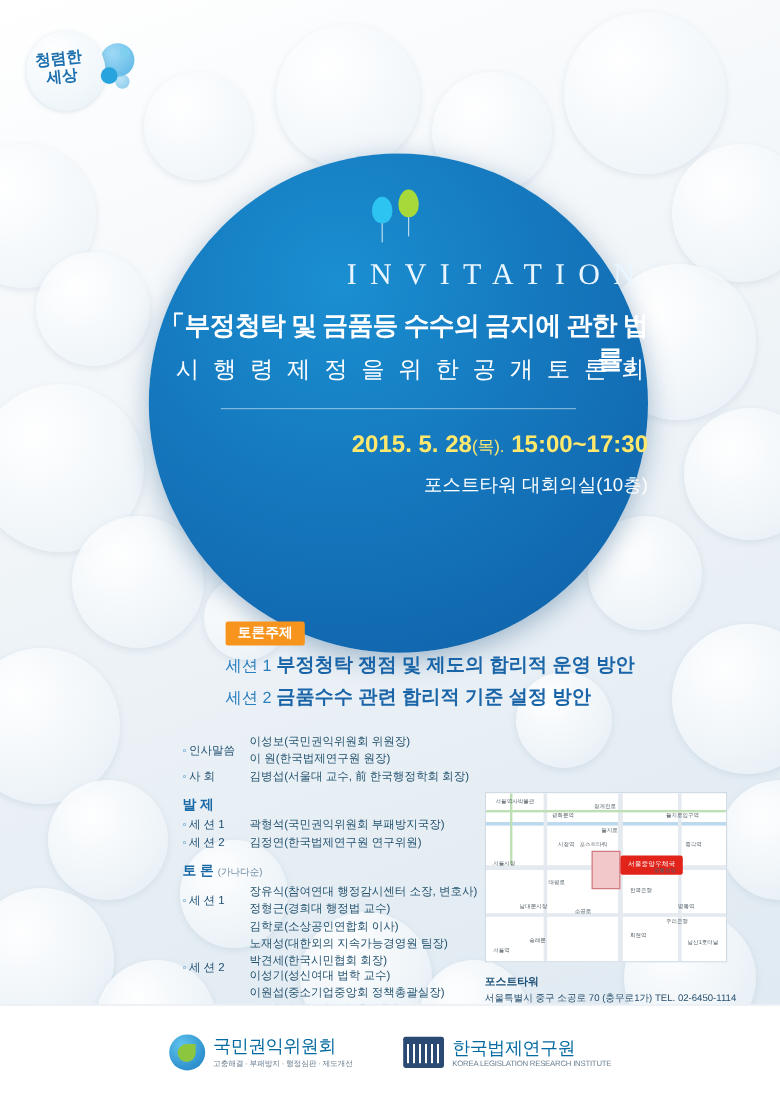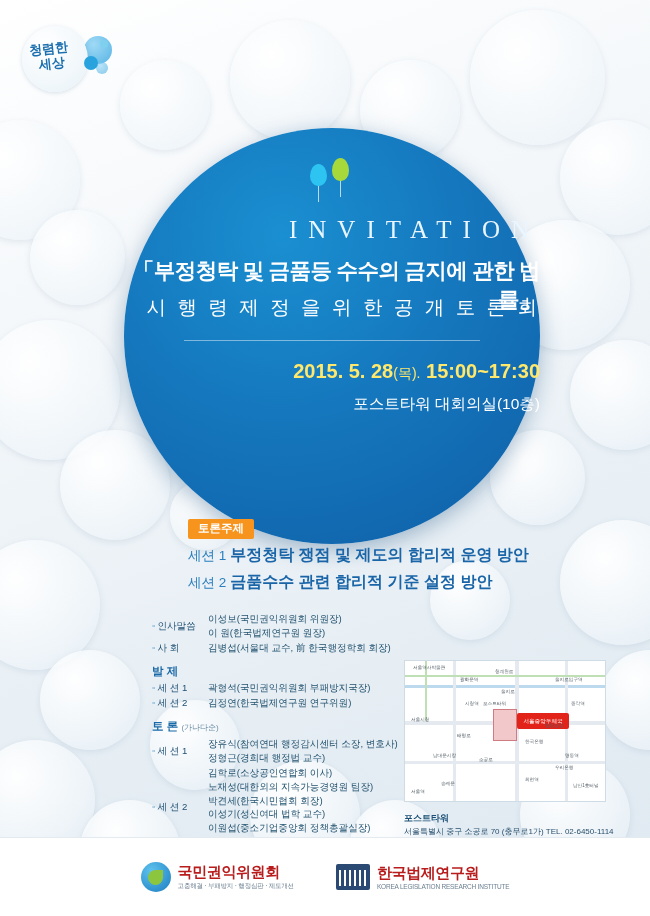--- a/index.html
+++ b/index.html
@@ -293,22 +293,22 @@
   .logo-mark:after {
     content: "";
     position: absolute;
     left: 7px; top: 8px;
     width: 15px; height: 15px;
     border-radius: 50% 0 50% 50%;
     background: #8cc63f;
   }
   .logo-text .l1 {
     font-size: 15px;
-    font-weight: bold;
-    color: #b91c1c;
+    font-weight: normal;
+    color: #0369a1;
     letter-spacing: -0.4px;
   }
   .logo-text .l2 {
     font-size: 6.5px;
     color: #6a7f91;
     letter-spacing: -0.2px;
   }
   .logo-mark2 {
     width: 34px; height: 26px;
     background: #2b4a73;

